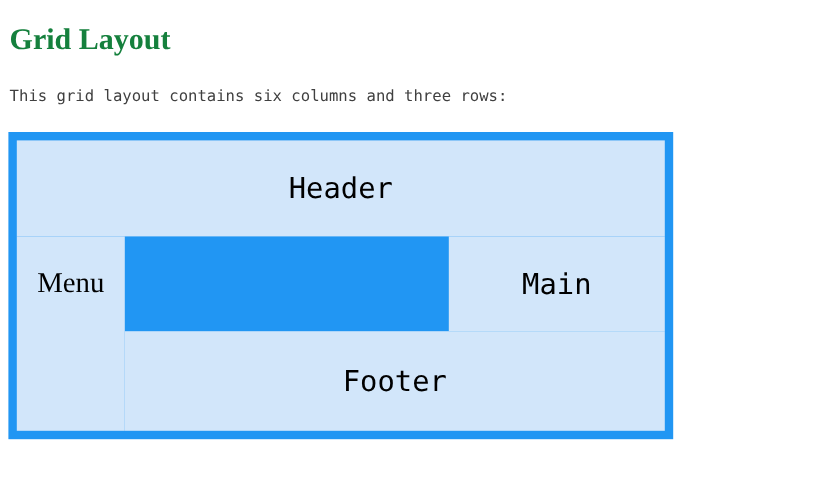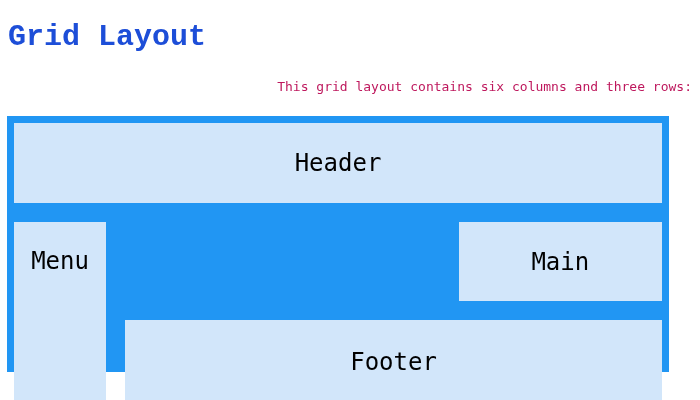--- a/index.html
+++ b/index.html
@@ -15,71 +15,70 @@
     font-family: "DejaVu Sans Mono", "Liberation Mono", monospace;
     color: #000000;
   }
 
   .page {
     padding: 0 8px;
     box-sizing: border-box;
   }
 
   .page-title {
-    font-family: Liberation Mono, monospace;
-    font-size: 30px;
+    font-family: Liberation Serif, serif;
+    font-size: 25px;
     font-weight: bold;
     line-height: 1.15;
     margin: 0;
     padding-top: 20px;
     letter-spacing: 0px;
-    color: #1d4ed8;
+    color: #15803d;
   }
 
   .page-desc {
     font-family: "DejaVu Sans Mono", "Liberation Mono", monospace;
     font-size: 13px;
     line-height: 1.2;
     margin: 0;
     padding-top: 24px;
-    color: #be185d;
-    text-align: right;
+    color: #404040;
   }
 
   
   .grid-container {
     margin-top: 22px;
     margin-left: -1px;
-    width: 662px;
+    width: 554px;
     height: 256px;
     box-sizing: border-box;
     display: grid;
     grid-template-columns: repeat(6, 1fr);
     grid-template-rows: 80px 79px 83px;
-    gap: 19px;
+    gap: 0;
     padding: 7px;
     background-color: #2196f3;
   }
 
   .grid-cell {
     background-color: #d2e6fa;
     display: flex;
     align-items: center;
     justify-content: center;
     font-family: "DejaVu Sans Mono", "Liberation Mono", monospace;
     font-size: 24px;
     line-height: 1;
     color: #000000;
     overflow: hidden;
     box-sizing: border-box;
   }
 
   
   .cell-header { grid-column: 1 / 7;  grid-row: 1 / 2; }
-  .cell-menu   { grid-column: 1 / 2;  grid-row: 2 / 4; align-items: flex-start; padding-top: 27px; }
+  .cell-menu   { grid-column: 1 / 2;  grid-row: 2 / 4; align-items: flex-start; padding-top: 27px; font-family: Liberation Serif, serif; }
   .cell-main   { grid-column: 2 / 5;  grid-row: 2 / 3; }
   .cell-right  { grid-column: 5 / 7;  grid-row: 2 / 3; }
   .cell-footer { grid-column: 2 / 7;  grid-row: 3 / 4; }
 </style>
 </head>
 <body>
 
 <div class="page">
 
   <h1 class="page-title">Grid Layout</h1>

